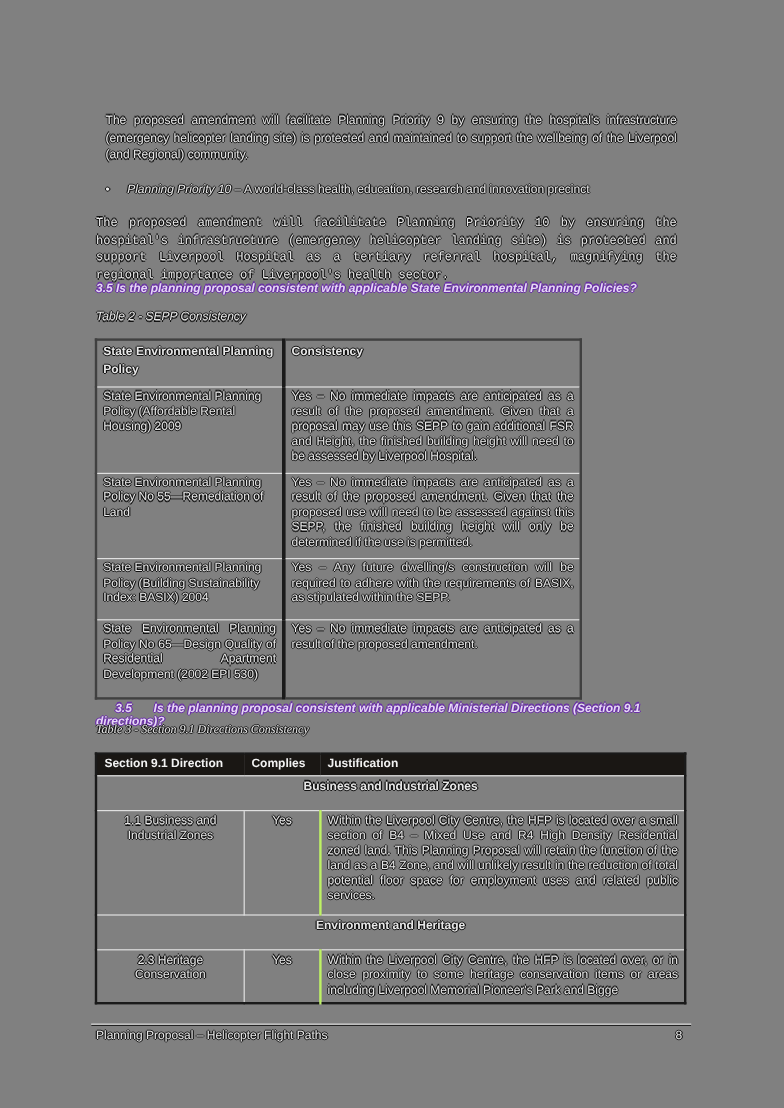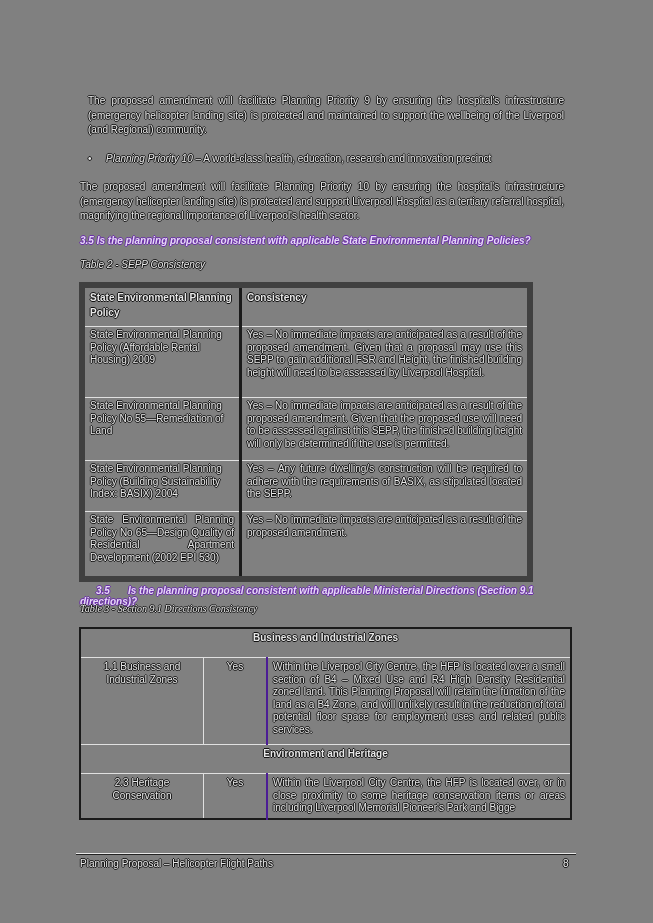--- a/index.html
+++ b/index.html
@@ -18,60 +18,60 @@
   .para {
     position: absolute;
     font-size: 10px;
     line-height: 14.5px;
     text-align: justify;
   }
   #p1 { left: 88px; top: 94px; width: 476px; }
   #bullet { left: 88px; top: 152px; width: 476px; font-size: 10px; line-height: 14px; }
   #bullet .dot { display: inline-block; width: 18px; }
   #bullet em { font-style: italic; }
-  #p2 { left: 80px; top: 180px; width: 484px; }
+  #p2 { left: 80px; top: 180px; width: 484px; font-family: Liberation Mono, monospace; }
   .heading {
     position: absolute;
     font-size: 10px;
     font-style: italic;
     font-weight: bold;
     color: #e6d8f5;
     text-shadow: 1px 0 0 #6a2fa8, -1px 0 0 #6a2fa8, 0 1px 0 #6a2fa8, 0 -1px 0 #6a2fa8;
   }
   #h1 { left: 80px; top: 235px; }
   #h2 { left: 80px; top: 585px; width: 500px; }
   #h2 .num { display: inline-block; width: 32px; margin-left: 16px; }
   .caption {
     position: absolute;
     font-size: 10px;
     font-style: italic;
   }
   #cap1 { left: 80px; top: 259px; }
   #cap2 { left: 80px; top: 603px; font-family: Liberation Serif, serif; }
 
   table { border-collapse: collapse; position: absolute; font-size: 10px; line-height: 12.5px; }
-  #sepp { left: 79px; top: 282px; width: 454px; border: 6px solid #404040; }
+  #sepp { left: 79px; top: 282px; width: 406px; border: 2px solid #404040; }
   #sepp td { border: 1px solid #e0e0e0; vertical-align: top; padding: 2px 5px 6px 5px; }
   #sepp td.c1 { width: 144px; border-right: 3px solid #1a1a1a; }
   #sepp tr.hdr td { font-weight: bold; line-height: 15px; }
   #sepp td.c2 { text-align: justify; }
   #sepp tr.r1 td { height: 62px; }
   #sepp tr.r2 td { height: 54px; }
   #sepp tr.r3 td { height: 42px; }
   #sepp tr.r4 td { height: 56px; }
 
   #dirs { left: 79px; top: 627px; width: 493px; border: 2px solid #1a1a1a; }
   #dirs th {
     background: #1a1714; color: #f2f2f2; text-shadow: none;
     font-weight: bold; text-align: left; padding: 2px 6px; font-size: 10px;
   }
   #dirs td { border: 1px solid #e0e0e0; vertical-align: top; padding: 3px 5px; text-align: center; }
   #dirs td.group { font-weight: bold; height: 22px; }
   #dirs td.d1 { width: 112px; }
-  #dirs td.d2 { width: 52px; text-align: center; border-right: 2px solid #4c1d95; }
+  #dirs td.d2 { width: 52px; text-align: center; border-right: 2px solid #bef264; }
   #dirs td.d3 { text-align: justify; margin-left: 32px; }
   #dirs tr.row1 td { height: 80px; }
   #dirs tr.row2 td { height: 28px; }
 
   #footer-rule { position: absolute; left: 76px; top: 853px; width: 500px; height: 1px; background: #e8e8e8; border-bottom: 1px solid #222; }
   #footer-left { position: absolute; left: 80px; top: 858px; font-size: 10px; }
   #footer-page { position: absolute; left: 563px; top: 858px; font-size: 10px; }
 </style>
 </head>
 <body>
@@ -96,36 +96,41 @@
   <tr class="r1">
     <td class="c1">State Environmental Planning Policy (Affordable Rental Housing) 2009</td>
     <td class="c2">Yes – No immediate impacts are anticipated as a result of the proposed amendment. Given that a proposal may use this SEPP to gain additional FSR and Height, the finished building height will need to be assessed by Liverpool Hospital.</td>
   </tr>
   <tr class="r2">
     <td class="c1">State Environmental Planning Policy No 55—Remediation of Land</td>
     <td class="c2">Yes – No immediate impacts are anticipated as a result of the proposed amendment. Given that the proposed use will need to be assessed against this SEPP, the finished building height will only be determined if the use is permitted.</td>
   </tr>
   <tr class="r3">
     <td class="c1">State Environmental Planning Policy (Building Sustainability Index: BASIX) 2004</td>
-    <td class="c2">Yes – Any future dwelling/s construction will be required to adhere with the requirements of BASIX, as stipulated located the SEPP.</td>
+    <td class="c2">Yes – Any future dwelling/s construction will be required to adhere with the requirements of BASIX, as stipulated within the SEPP.</td>
   </tr>
   <tr class="r4">
     <td class="c1" style="text-align:justify">State Environmental Planning Policy No 65—Design Quality of Residential Apartment Development (2002 EPI 530)</td>
     <td class="c2">Yes – No immediate impacts are anticipated as a result of the proposed amendment.</td>
   </tr>
 </tbody>
   </table>
 
 <div id="h2" class="heading">
   <span class="num">3.5</span><span>Is the planning proposal consistent with applicable Ministerial Directions (Section 9.1 directions)?</span>
 </div>
 <div id="cap2" class="caption txt">Table 3 - Section 9.1 Directions Consistency</div>
 
 <table id="dirs" class="txt">
   <tbody>
+      <tr>
+    <th>Section 9.1 Direction</th>
+    <th>Complies</th>
+    <th>Justification</th>
+  </tr>
   <tr>
     <td class="group" colspan="3">Business and Industrial Zones</td>
   </tr>
   <tr class="row1">
     <td class="d1">1.1 Business and Industrial Zones</td>
     <td class="d2">Yes</td>
     <td class="d3">Within the Liverpool City Centre, the HFP is located over a small section of B4 – Mixed Use and R4 High Density Residential zoned land. This Planning Proposal will retain the function of the land as a B4 Zone, and will unlikely result in the reduction of total potential floor space for employment uses and related public services.</td>
   </tr>
   <tr>
     <td class="group" colspan="3">Environment and Heritage</td>

